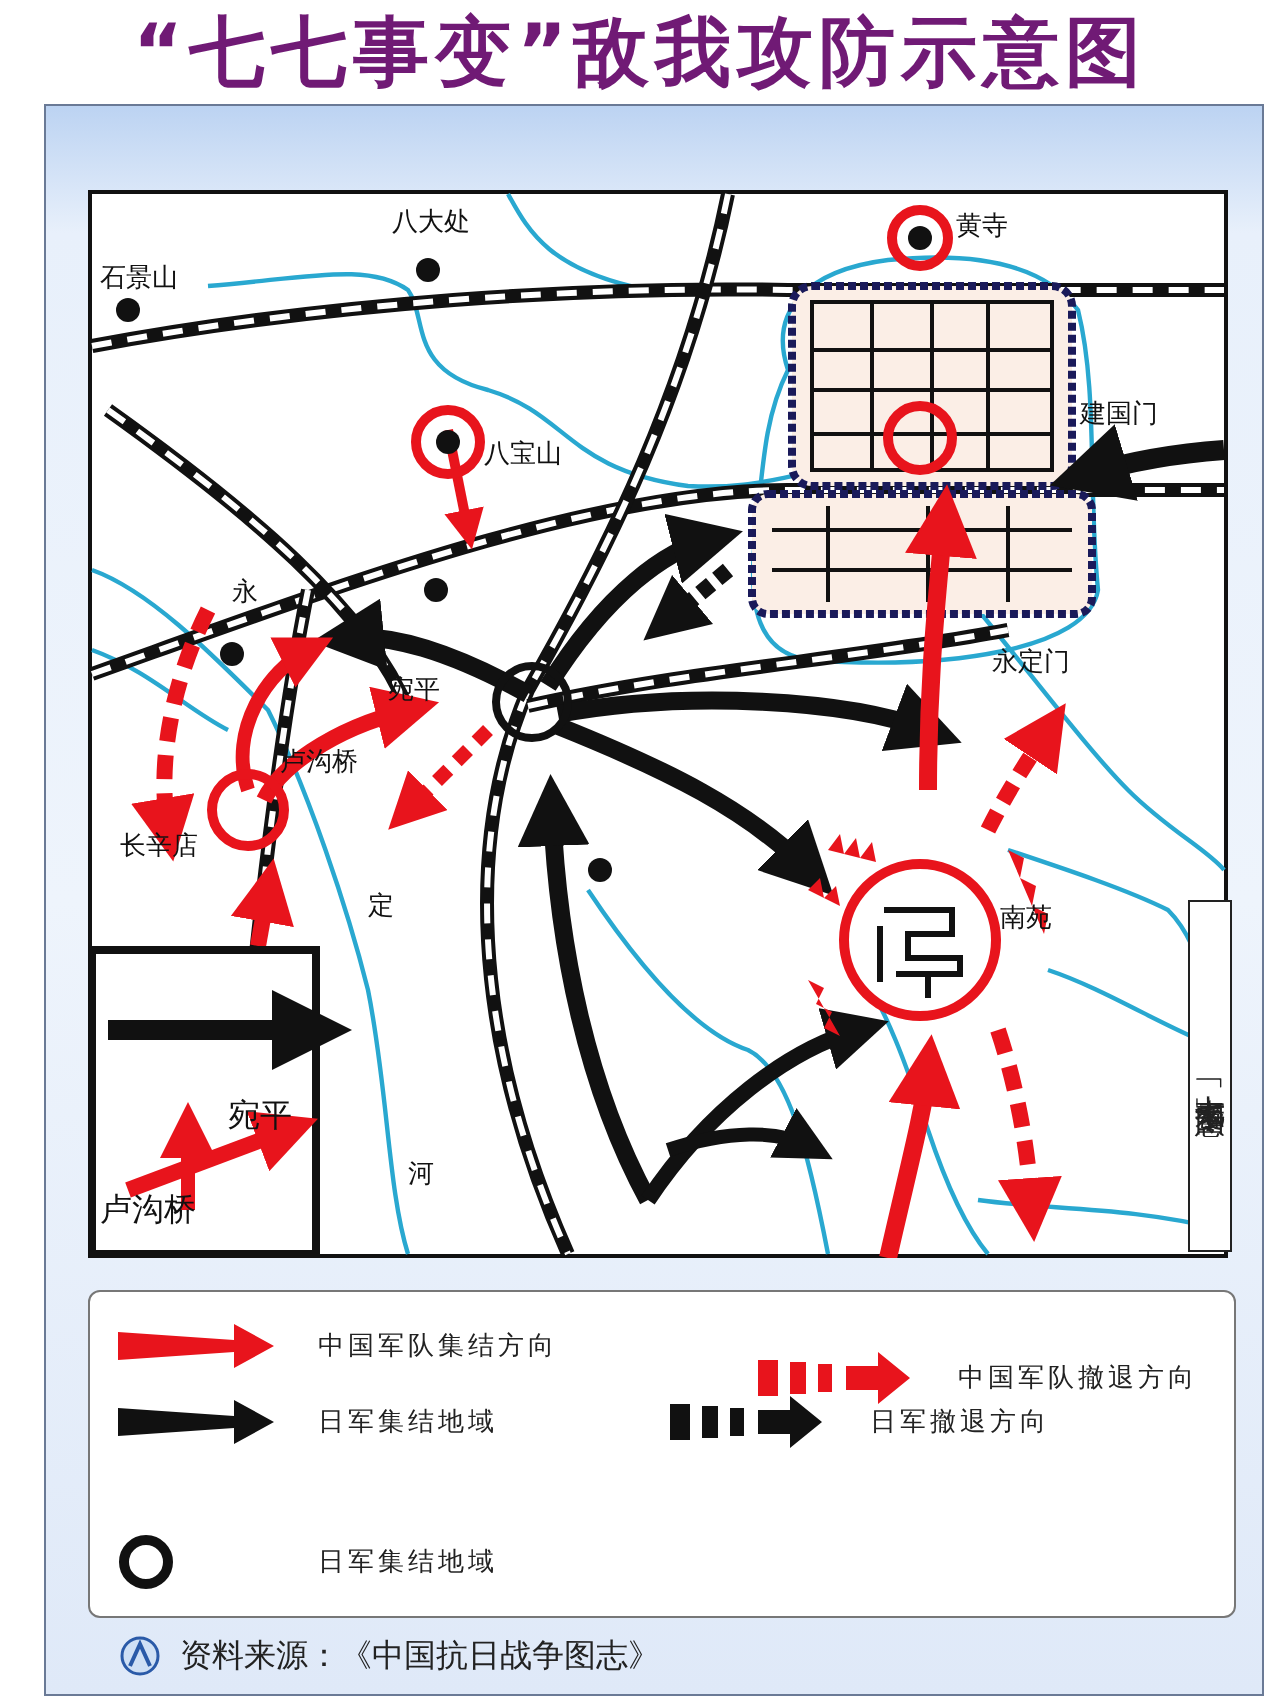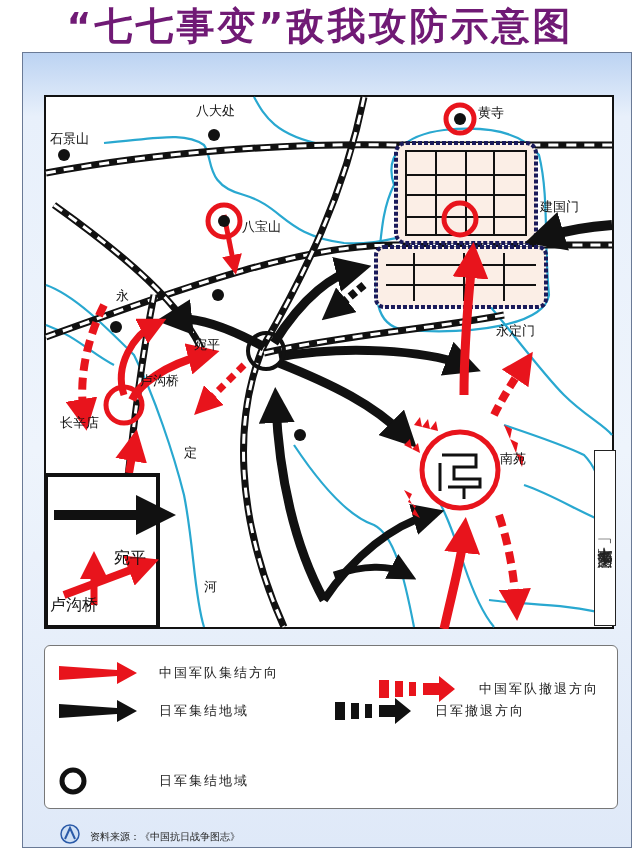--- a/index.html
+++ b/index.html
@@ -4,21 +4,21 @@
 <style>
   html,body{margin:0;padding:0;background:#ffffff;}
   body{width:640px;height:851px;position:relative;overflow:hidden;font-family:"DejaVu Sans","Liberation Sans",sans-serif;}
   .title{position:absolute;left:0;top:0;width:640px;height:52px;text-align:center;font-size:38px;font-weight:bold;color:#701a75;letter-spacing:3px;line-height:52px;}
   .panel{position:absolute;left:22px;top:52px;width:610px;height:796px;background:linear-gradient(#bcd3f2 0%,#e8f0fb 8%,#eef4fc 50%,#dfe9f8 100%);border:1px solid #6a7a96;box-sizing:border-box;}
   .map{position:absolute;left:44px;top:95px;width:570px;height:534px;}
   .legend{position:absolute;left:44px;top:645px;width:574px;height:164px;background:#fff;border:1px solid #777;border-radius:6px;box-sizing:border-box;}
   .lg-item{position:absolute;height:30px;display:flex;align-items:center;}
   .lg-icon{width:80px;height:30px;display:flex;align-items:center;justify-content:flex-start;}
   .lg-label{font-size:13px;color:#222;letter-spacing:2px;margin-left:20px;white-space:nowrap;}
-  .footer{position:absolute;left:60px;top:818px;width:560px;height:26px;font-size:10px;color:#222;display:flex;align-items:flex-end;}
+  .footer{position:absolute;left:60px;top:818px;width:560px;height:26px;font-size:16px;color:#222;display:flex;align-items:flex-start;}
   .footer .src{margin-left:10px;}
   .footer .credit{margin-left:auto;}
   .vlabel{position:absolute;left:594px;top:450px;width:22px;height:176px;background:#fff;border:1px solid #222;box-sizing:border-box;font-size:15px;color:#222;writing-mode:vertical-rl;text-align:center;line-height:20px;letter-spacing:1px;}
   .mtext{font-family:"DejaVu Sans","Liberation Sans",sans-serif;font-size:13px;fill:#111;}
 </style>
 </head>
 <body>
 
 <div class="title">“七七事变”敌我攻防示意图</div>
 

